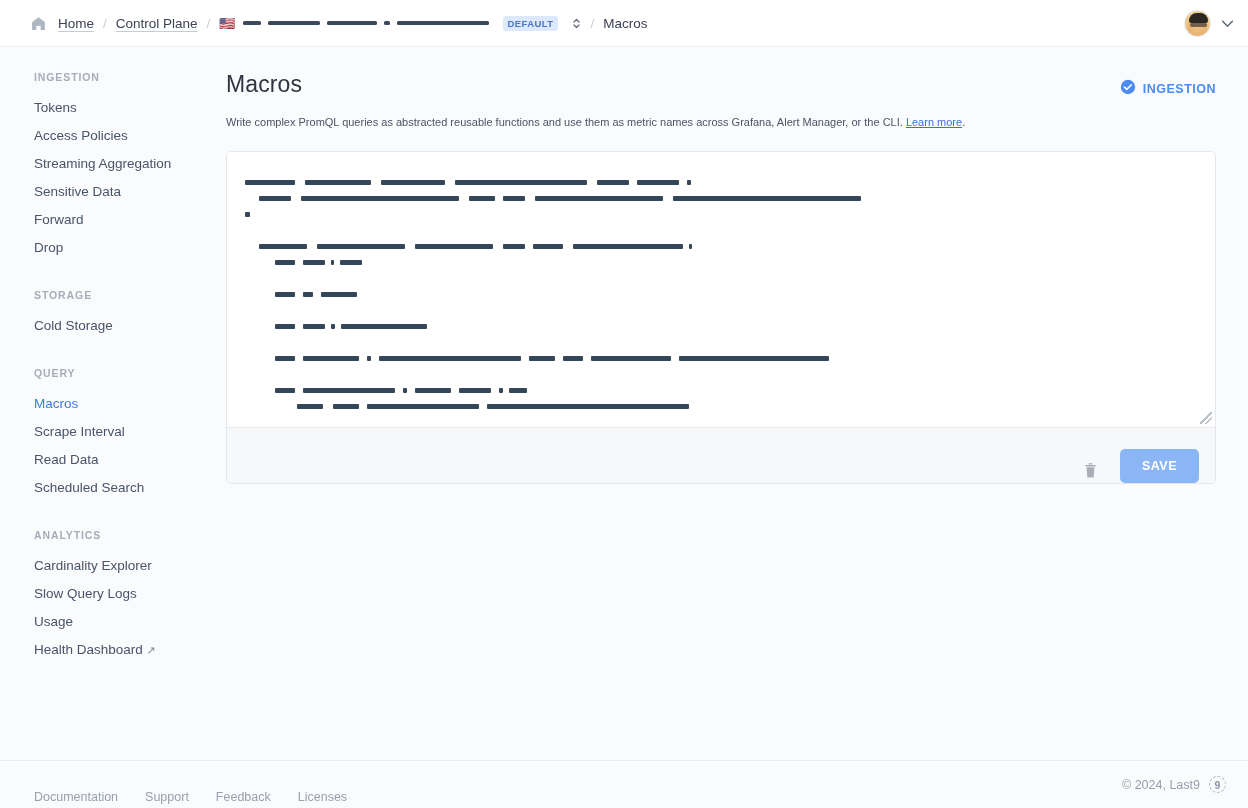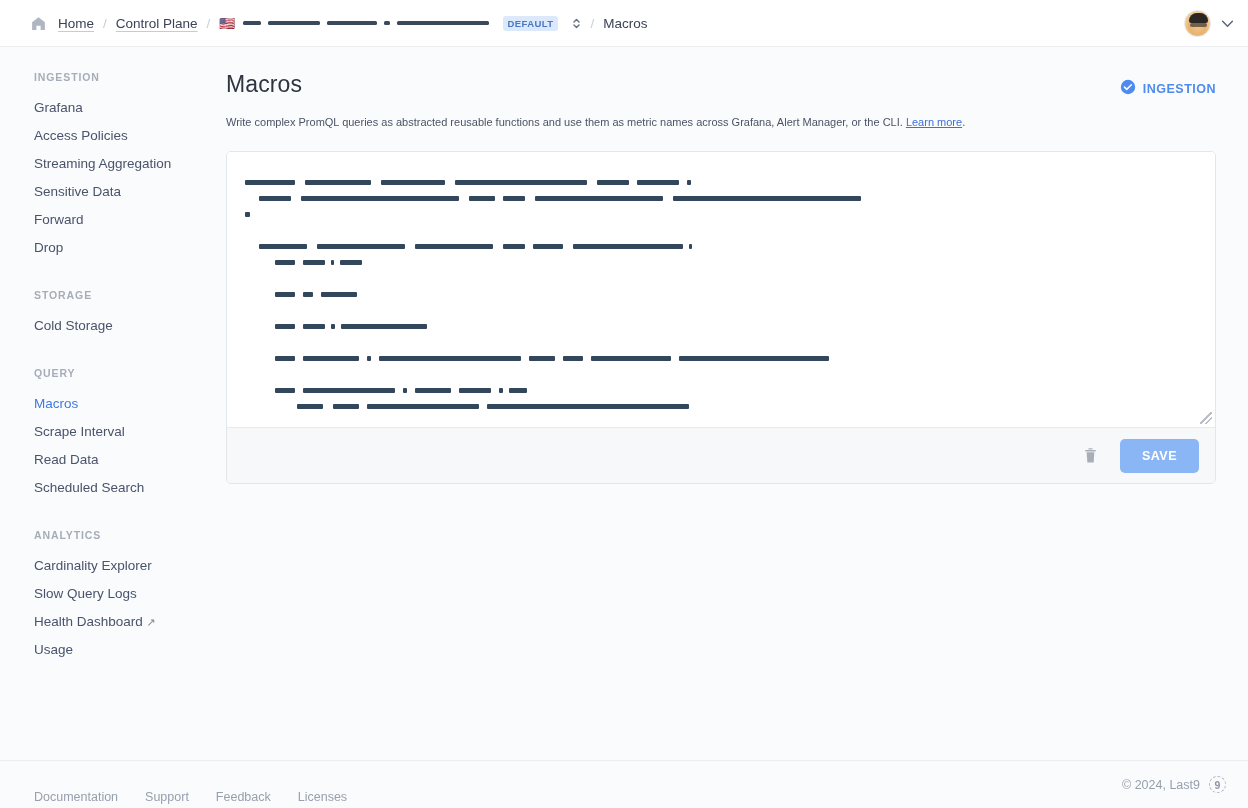--- a/index.html
+++ b/index.html
@@ -101,21 +101,21 @@
   }
   .gap { display: inline-block; }
   .resize-handle {
     position: absolute; right: 3px; bottom: 3px; width: 12px; height: 12px;
     background:
       linear-gradient(135deg, transparent 45%, #b9bfc7 45%, #b9bfc7 56%, transparent 56%),
       linear-gradient(135deg, transparent 68%, #b9bfc7 68%, #b9bfc7 79%, transparent 79%);
   }
   .card-actions {
     height: 56px; background: #f7f8fa; border-top: 1px solid #e8eaee;
-    display: flex; align-items: center; justify-content: flex-end; gap: 16px;
+    display: flex; align-items: flex-end; justify-content: flex-end; gap: 16px;
     padding-right: 16px;
   }
   .btn-delete { background: none; border: none; cursor: pointer; padding: 4px 6px; line-height: 0; }
   .btn-save {
     background: #8bb6f5; color: #ffffff; border: none; border-radius: 5px;
     font-size: 12.5px; font-weight: bold; letter-spacing: .5px;
     padding: 10px 22px; cursor: pointer;
   }
 
   
@@ -180,44 +180,44 @@
         </svg>
       </span>
     </div>
   </div>
 
   <div class="body">
 
     <div class="sidebar">
 
       <div class="nav-section">INGESTION</div>
-      <div class="nav-item">Grafana</div>
+      <div class="nav-item">Tokens</div>
       <div class="nav-item">Access Policies</div>
       <div class="nav-item">Streaming Aggregation</div>
       <div class="nav-item">Sensitive Data</div>
       <div class="nav-item">Forward</div>
       <div class="nav-item">Drop</div>
 
       <div class="nav-section spaced">STORAGE</div>
       <div class="nav-item">Cold Storage</div>
 
       <div class="nav-section spaced">QUERY</div>
       <div class="nav-item active">Macros</div>
       <div class="nav-item">Scrape Interval</div>
       <div class="nav-item">Read Data</div>
       <div class="nav-item">Scheduled Search</div>
 
       <div class="nav-section spaced">ANALYTICS</div>
       <div class="nav-item">Cardinality Explorer</div>
       <div class="nav-item">Slow Query Logs</div>
+      <div class="nav-item">Usage</div>
       <div class="nav-item">
         <span>Health Dashboard</span>
         <span class="ext-arrow">↗</span>
       </div>
-      <div class="nav-item">Usage</div>
     </div>
 
     <div class="main">
 
       <div class="title-row">
         <div class="page-title">Macros</div>
         <div class="status-badge">
           <span>
             <svg width="16" height="16" viewBox="0 0 20 20" fill="#4d8bf0">
               <circle cx="10" cy="10" r="9"></circle>

